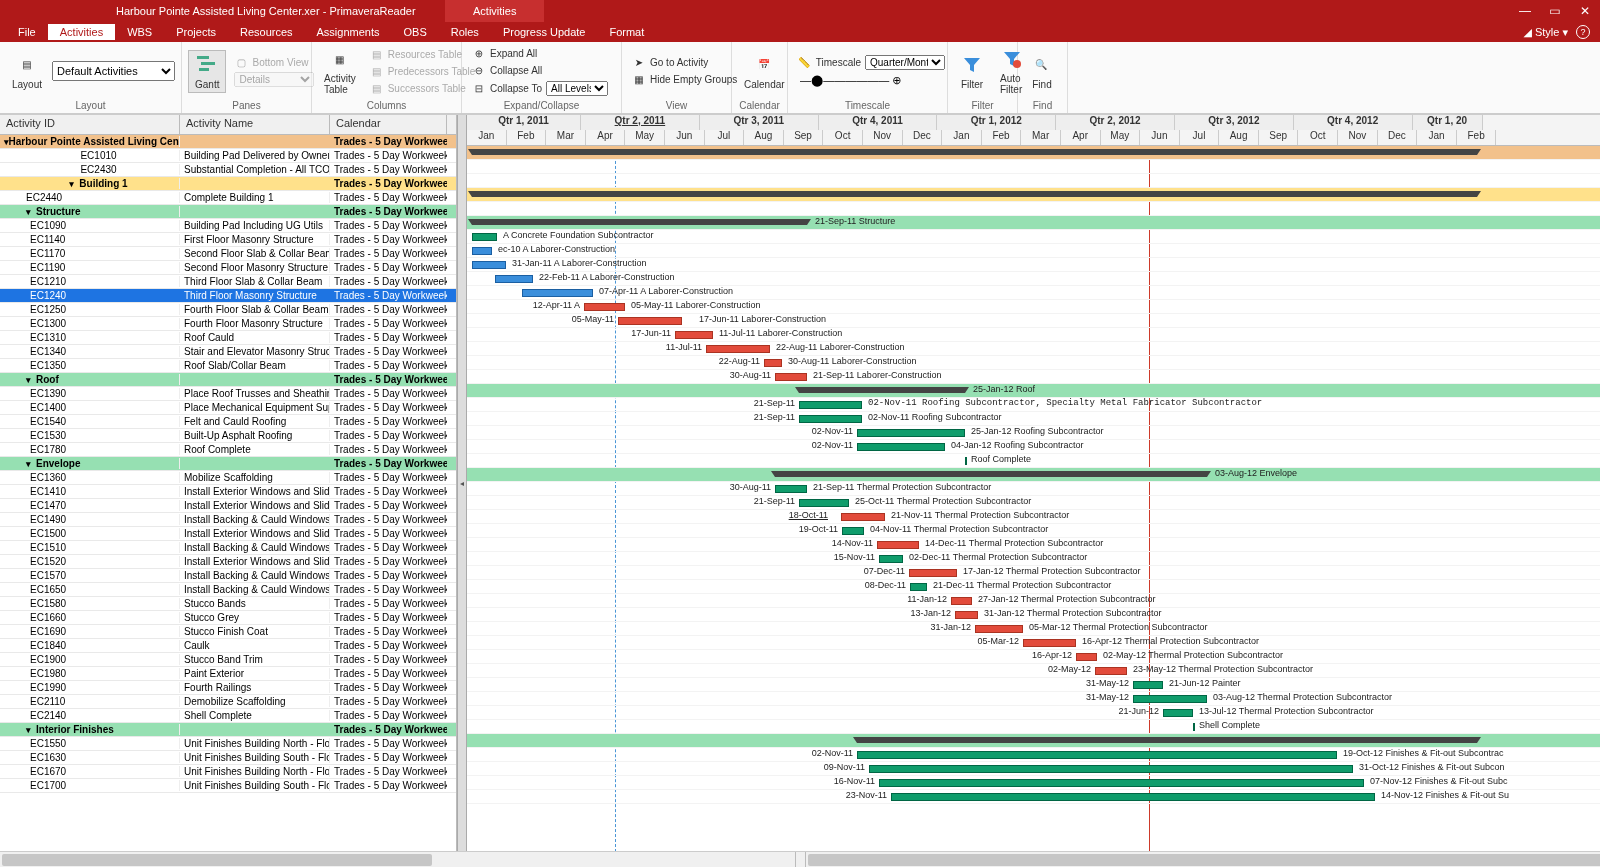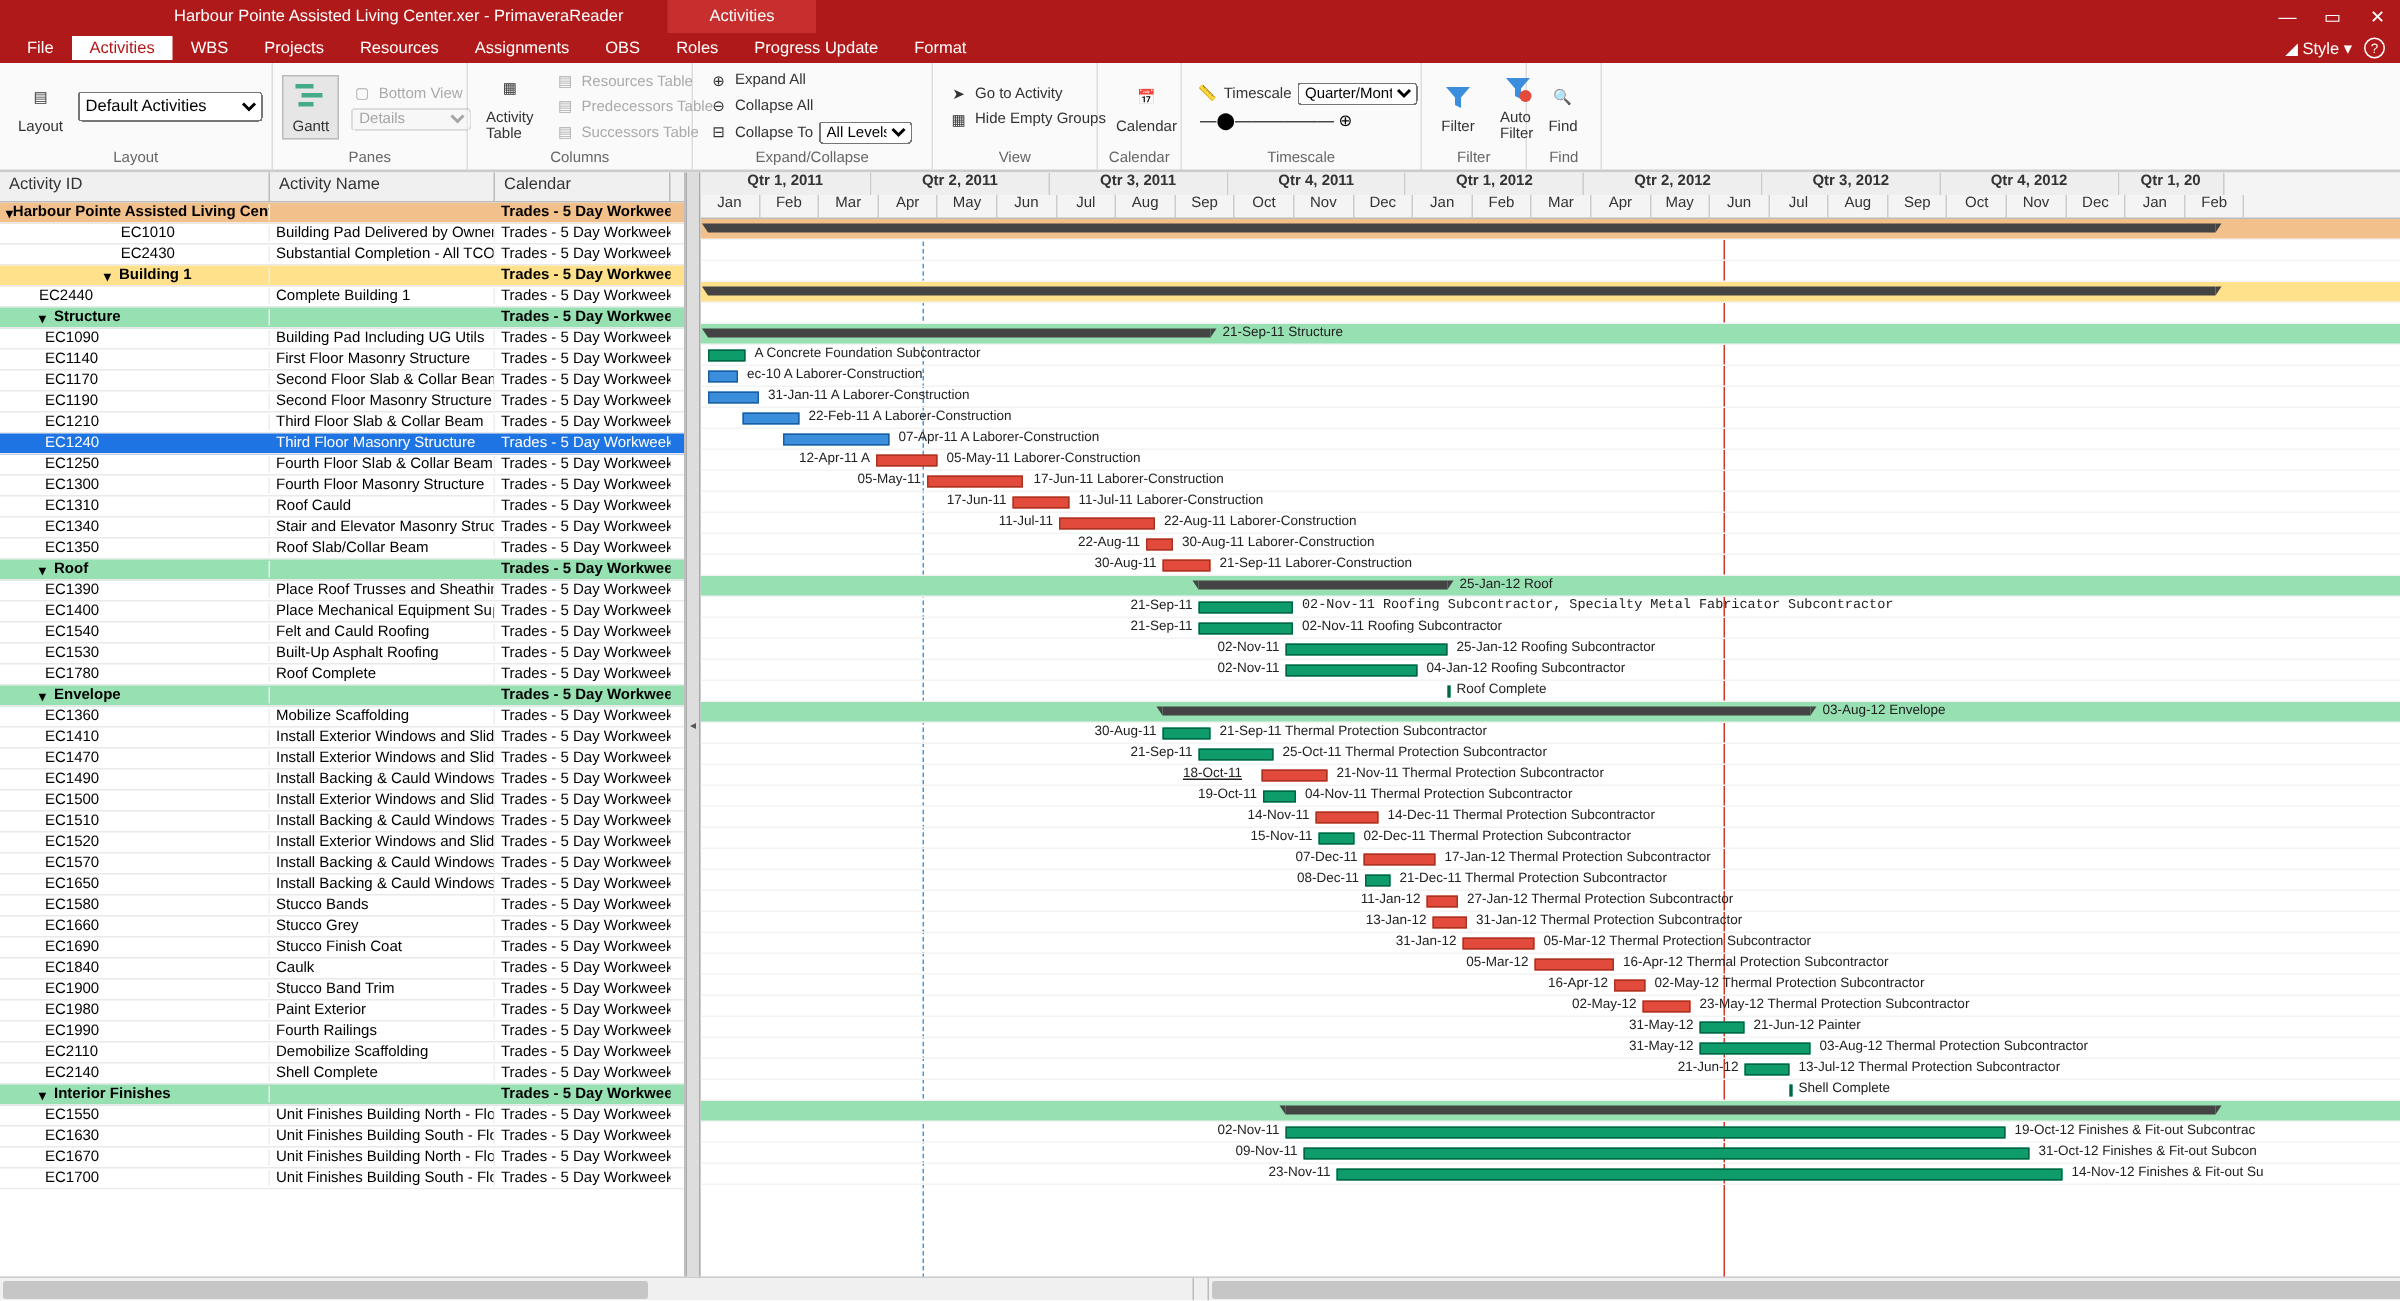--- a/index.html
+++ b/index.html
@@ -623,21 +623,21 @@
           <div class="c2">Unit Finishes Building South - Floor 2</div>
           <div class="c3">Trades -  5 Day Workweek</div>
         </div>
       </div>
   </div>
   <div class="right-splitter"></div>
   <div class="right-pane">
     <div class="timescale" id="timescale">
         <div class="ts-row top">
           <div class="ts-cell" style="width: 114px;">Qtr 1, 2011</div>
-          <div class="ts-cell" style="width: 118.8px;">Qtr 2, 2011</div>
+          <div class="ts-cell" style="width: 118.8px; text-decoration: underline;">Qtr 2, 2011</div>
           <div class="ts-cell" style="width: 118.8px;">Qtr 3, 2011</div>
           <div class="ts-cell" style="width: 118.8px;">Qtr 4, 2011</div>
           <div class="ts-cell" style="width: 118.8px;">Qtr 1, 2012</div>
           <div class="ts-cell" style="width: 118.8px;">Qtr 2, 2012</div>
           <div class="ts-cell" style="width: 118.8px;">Qtr 3, 2012</div>
           <div class="ts-cell" style="width: 118.8px;">Qtr 4, 2012</div>
           <div class="ts-cell" style="width: 70px;">Qtr 1, 20</div>
         </div>
         <div class="ts-row">
           <div class="ts-cell" style="width: 39.6px;">Jan</div>
@@ -705,21 +705,21 @@
           <div class="bar-label" style="left: 132px;">07-Apr-11 A   Laborer-Construction</div>
         </div>
         <div class="gantt-row">
           <div class="bar red" style="left: 117px; width: 41px;"></div>
           <div class="bar-label left" style="left: 57px; width: 56px;">12-Apr-11 A</div>
           <div class="bar-label" style="left: 164px;">05-May-11   Laborer-Construction</div>
         </div>
         <div class="gantt-row">
           <div class="bar red" style="left: 151px; width: 64px;"></div>
           <div class="bar-label left" style="left: 91px; width: 56px;">05-May-11</div>
-          <div class="bar-label" style="left: 222px; text-align: center;">17-Jun-11   Laborer-Construction</div>
+          <div class="bar-label" style="left: 232px; text-align: center;">17-Jun-11   Laborer-Construction</div>
         </div>
         <div class="gantt-row">
           <div class="bar red" style="left: 208px; width: 38px;"></div>
           <div class="bar-label left" style="left: 148px; width: 56px;">17-Jun-11</div>
           <div class="bar-label" style="left: 252px;">11-Jul-11   Laborer-Construction</div>
         </div>
         <div class="gantt-row">
           <div class="bar red" style="left: 239px; width: 64px;"></div>
           <div class="bar-label left" style="left: 179px; width: 56px;">11-Jul-11</div>
           <div class="bar-label" style="left: 309px;">22-Aug-11   Laborer-Construction</div>
@@ -862,20 +862,25 @@
           <div class="bar green" style="left: 390px; width: 480px;"></div>
           <div class="bar-label left" style="left: 330px; width: 56px;">02-Nov-11</div>
           <div class="bar-label" style="left: 876px;">19-Oct-12   Finishes &amp; Fit-out Subcontrac</div>
         </div>
         <div class="gantt-row">
           <div class="bar green" style="left: 402px; width: 484px;"></div>
           <div class="bar-label left" style="left: 342px; width: 56px;">09-Nov-11</div>
           <div class="bar-label" style="left: 892px;">31-Oct-12   Finishes &amp; Fit-out Subcon</div>
         </div>
         <div class="gantt-row">
+          <div class="bar green" style="left: 412px; width: 485px;"></div>
+          <div class="bar-label left" style="left: 352px; width: 56px;">16-Nov-11</div>
+          <div class="bar-label" style="left: 903px;">07-Nov-12   Finishes &amp; Fit-out Subc</div>
+        </div>
+        <div class="gantt-row">
           <div class="bar green" style="left: 424px; width: 484px;"></div>
           <div class="bar-label left" style="left: 364px; width: 56px;">23-Nov-11</div>
           <div class="bar-label" style="left: 914px;">14-Nov-12   Finishes &amp; Fit-out Su</div>
         </div>
       </div>
   </div>
 </div>
 
 <div class="hscroll">
   <div class="track" style="width:457px;border-right:1px solid #bbb">

